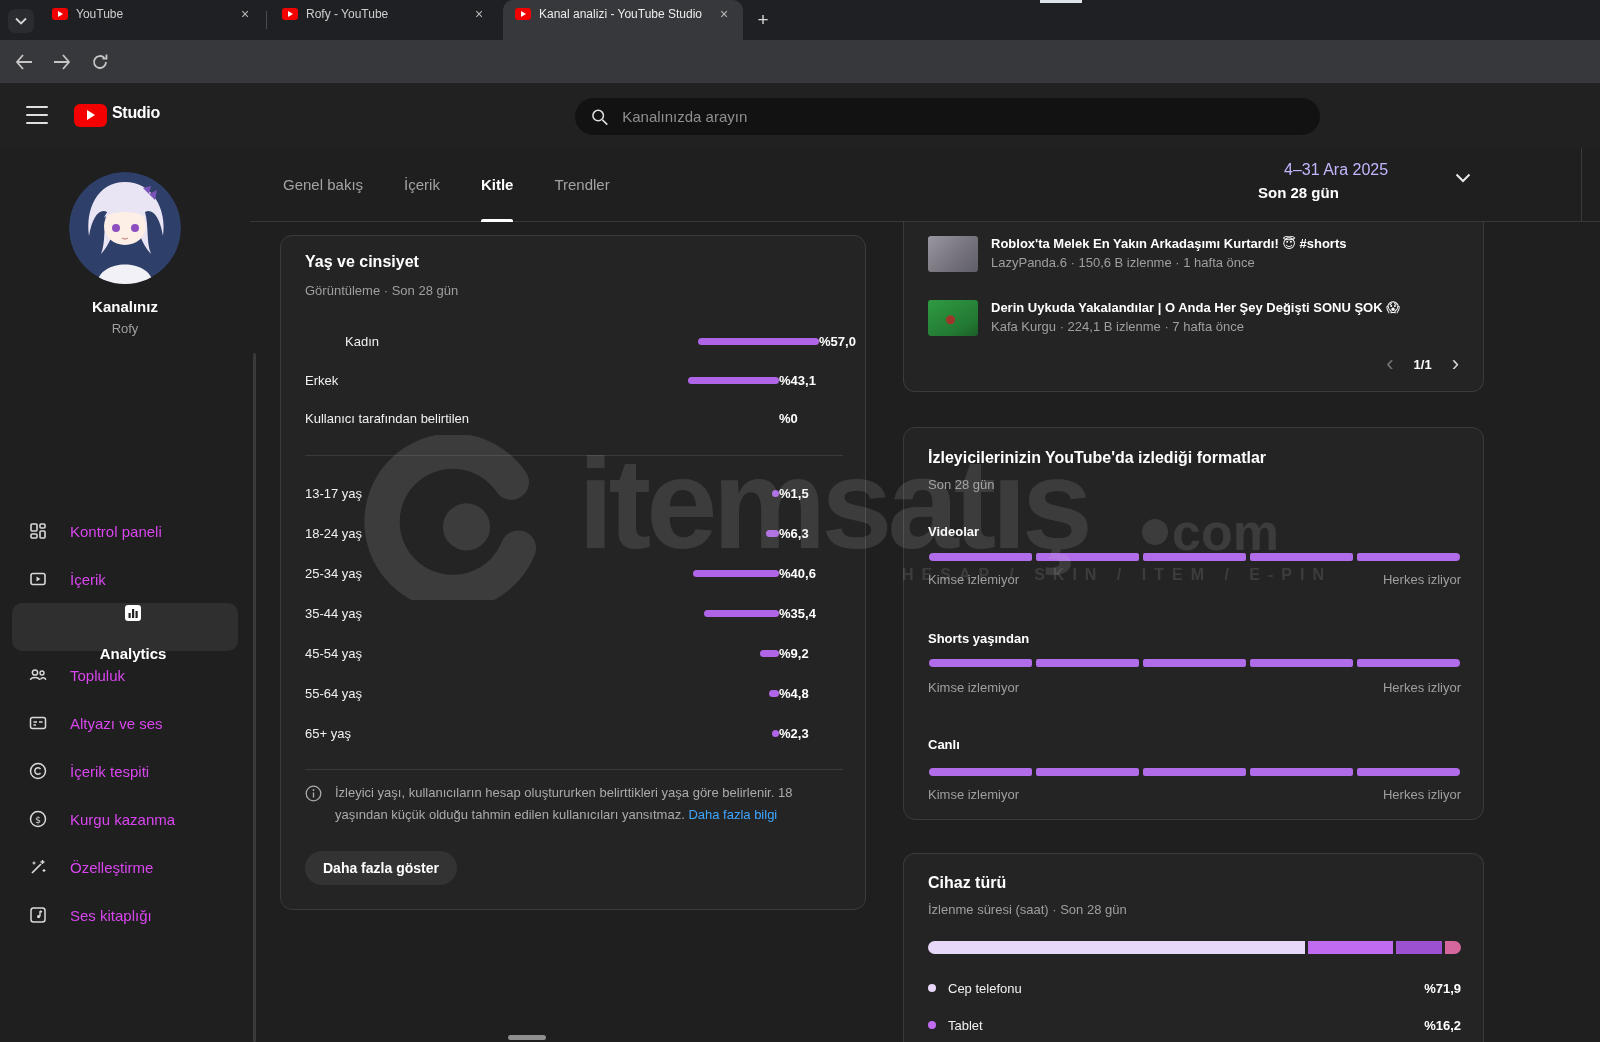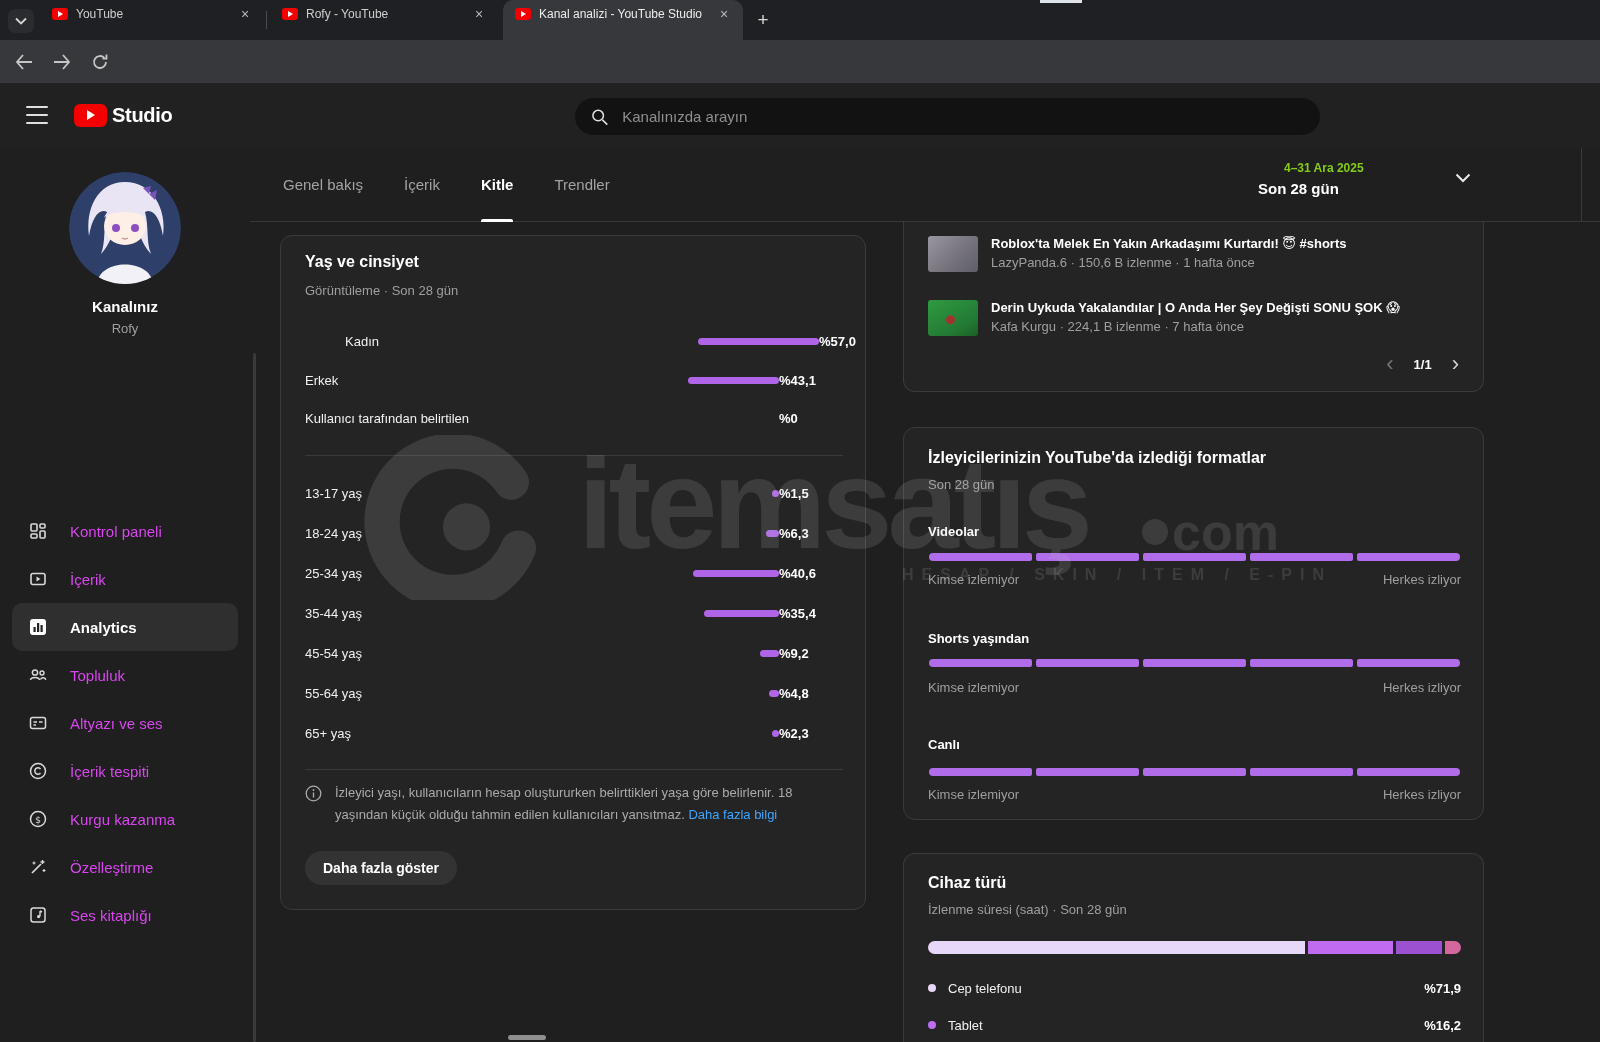--- a/index.html
+++ b/index.html
@@ -32,21 +32,21 @@
 
   
   .studio-header { position:absolute; left:0; top:83px; width:1600px; height:65px; background:#212121; }
   .hamburger { position:absolute; left:26px; top:106px; width:22px; height:18px; display:flex;
     flex-direction:column; justify-content:space-between; }
   .hamburger i { display:block; height:2px; background:#e0e0e0; border-radius:1px; }
   .yt-logo { position:absolute; left:74px; top:104px; width:33px; height:23px; background:#f40000;
     border-radius:6px; }
   .yt-logo::after { content:""; position:absolute; left:13px; top:6px; border-left:8px solid #fff;
     border-top:5.5px solid transparent; border-bottom:5.5px solid transparent; }
-  .brand { position:absolute; left:112px; top:104px; color:#fff; font-size:20px; font-weight:700;
+  .brand { position:absolute; left:112px; top:104px; color:#fff; font-size:16px; font-weight:700;
     letter-spacing:-0.3px; }
   .searchbox { position:absolute; left:575px; top:98px; width:745px; height:37px; border-radius:19px;
     background:#121212; display:flex; align-items:center; padding:0 16px; gap:14px; }
   .searchbox input { background:transparent; border:none; outline:none; color:#e8e8e8; font-size:15px;
     width:100%; font-family:inherit; }
   .searchbox input::placeholder { color:#8f8f8f; }
 
   
   .sidebar { position:absolute; left:0; top:148px; width:250px; height:894px; background:#1f1f1f; }
   .avatar { position:absolute; left:69px; top:24px; width:112px; height:112px; border-radius:50%;
@@ -65,21 +65,21 @@
   
   .anav { position:absolute; left:250px; top:148px; width:1350px; height:74px; background:#1f1f1f;
     border-bottom:1px solid #383838; }
   .anav-tabs { position:absolute; left:33px; top:0; height:74px; display:flex; }
   .atab { position:relative; height:74px; line-height:74px; margin-right:41px; color:#a3a3a3;
     font-size:15px; font-weight:500; }
   .atab.active { color:#fff; font-weight:700; }
   .atab.active::after { content:""; position:absolute; left:0; right:0; bottom:0; height:3px;
     background:#fff; border-radius:2px 2px 0 0; }
   .daterange { position:absolute; left:1008px; top:13px; }
-  .daterange .d1 { color:#84cc16; font-size:12px; padding-left:26px;font-weight:bold; }
+  .daterange .d1 { color:#c4b5fd; font-size:16px; padding-left:26px; }
   .daterange .d2 { color:#fff; font-size:15px; font-weight:700; margin-top:5px; }
   .date-chev { position:absolute; left:1205px; top:25px; }
   .gutter-line { position:absolute; left:1331px; top:0; width:1px; height:74px; background:#3a3a3a; }
 
   
   .card { position:absolute; background:#242424; border:1px solid #3b3b3b; border-radius:12px; }
   .card-title { position:absolute; left:24px; color:#fff; font-size:16px; font-weight:700; }
   .card-sub { position:absolute; left:24px; color:#9f9f9f; font-size:13px; }
 
   
@@ -243,21 +243,21 @@
     </svg>
     <span class="lbl">Kontrol paneli</span>
   </div>
   <div class="nav-item" style="top:407px;">
     <svg width="20" height="20" viewBox="0 0 20 20">
       <rect x="3" y="4.5" width="14" height="11" rx="2" stroke="#d9d9d9" stroke-width="1.6" fill="none"></rect>
       <path d="M8.5 7.5 L12.5 10 L8.5 12.5 Z" fill="#d9d9d9"></path>
     </svg>
     <span class="lbl">İçerik</span>
   </div>
-  <div class="nav-item sel" style="top:455px;">
+  <div class="nav-item sel" style="top:455px;flex-direction:column;">
     <svg width="20" height="20" viewBox="0 0 20 20">
       <rect x="2" y="2" width="16" height="16" rx="3" fill="#fff"></rect>
       <rect x="5.5" y="10" width="2.2" height="5" fill="#222"></rect>
       <rect x="9" y="6" width="2.2" height="9" fill="#222"></rect>
       <rect x="12.5" y="8" width="2.2" height="7" fill="#222"></rect>
     </svg>
     <span class="lbl">Analytics</span>
   </div>
   <div class="nav-item" style="top:503px;">
     <svg width="20" height="20" viewBox="0 0 20 20">

